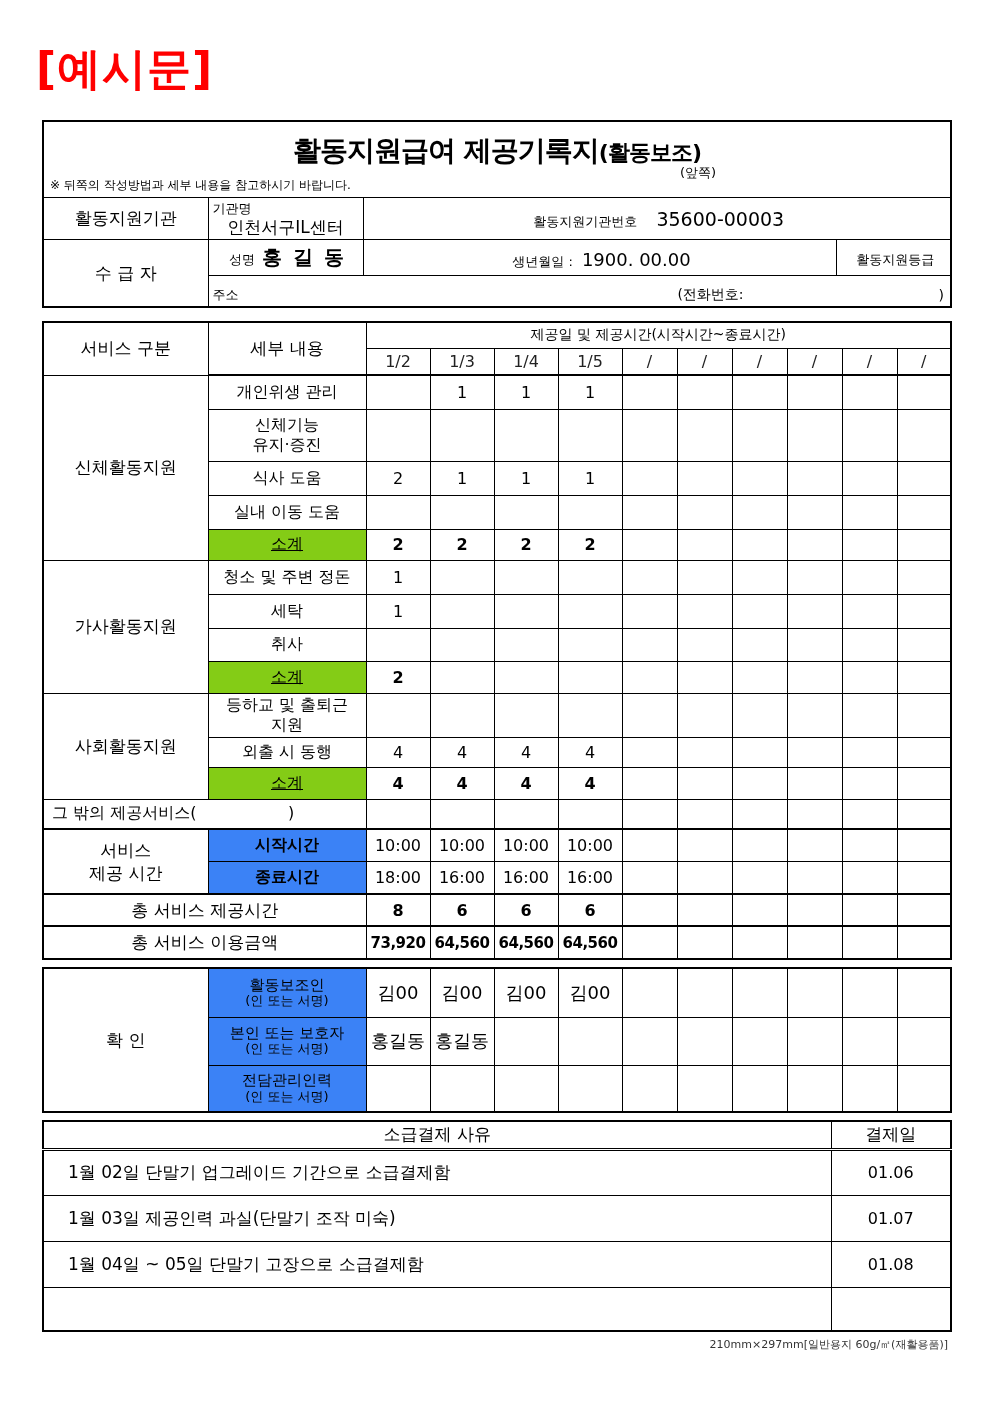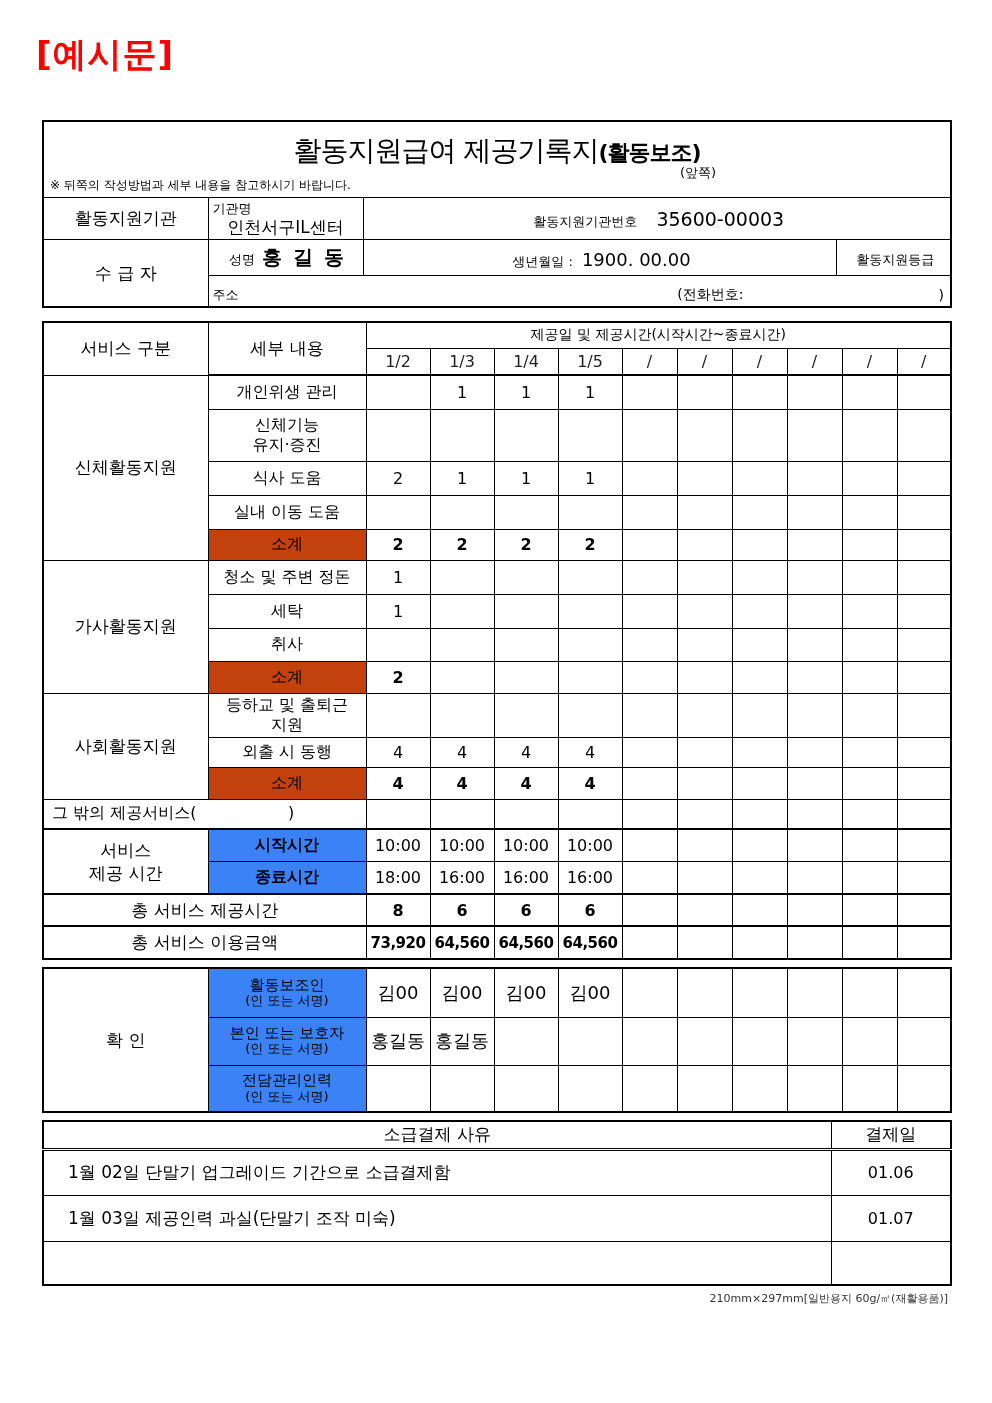--- a/index.html
+++ b/index.html
@@ -1,30 +1,30 @@
 <!DOCTYPE html>
 <html><head>
 <meta charset="utf-8">
 <style>
   html,body{margin:0;padding:0;background:#fff;}
   body{width:992px;height:1403px;position:relative;font-family:"DejaVu Sans","Liberation Sans",sans-serif;color:#000;}
-  .tag{position:absolute;left:36px;top:32px;font-size:34px;font-weight:bold;color:#ff0000;letter-spacing:1px;}
+  .tag{position:absolute;left:36px;top:40px;font-size:44px;font-weight:bold;color:#ff0000;letter-spacing:1px;}
   .doc{position:absolute;left:42px;top:120px;width:908px;}
   table{border-collapse:collapse;table-layout:fixed;width:908px;}
   .tbl{border:2px solid #000;}
   .tbl td{border:1px solid #000;padding:0;vertical-align:middle;text-align:center;overflow:hidden;}
   .gap12{height:13px;} .gap7{height:7px;}
   
   .r26{height:26px}.r27{height:27px}.r28{height:28px}.r30{height:30px}.r31{height:31px}.r32{height:32px}
   .r33{height:33px}.r34{height:34px}.r36{height:36px}.r42{height:42px}.r44{height:44px}.r46{height:46px}
   .r47{height:47px}.r48{height:48px}.r49{height:49px}.r52{height:52px}.r74{height:74px}
   
   .title-cell{vertical-align:bottom;}
   .title-line{text-align:center;padding-top:10px;}
-  .title-main{font-size:28px;font-weight:normal;letter-spacing:-1px;}
+  .title-main{font-size:28px;font-weight:bold;letter-spacing:-1px;}
   .title-suffix{font-size:22px;font-weight:bold;letter-spacing:-1px;}
   .note-line{position:relative;text-align:left;font-size:12px;padding:7px 0 3px 6px;}
   .side-label{position:absolute;left:636px;bottom:15px;font-size:13px;}
   .rowlabel{font-size:17px;}
   .mini{font-size:13px;}
   .orgname-cell{vertical-align:top;text-align:left;}
   .orgname-cell .mini{display:block;padding:1px 0 0 4px;text-align:left;}
   .orgname{display:block;text-align:center;font-weight:normal;font-size:17px;margin-top:-2px;}
   .orgno-cell{vertical-align:top;text-align:left;padding:2px 0 0 4px !important;}
   .orgno{font-size:19px;margin-left:14px;}
@@ -40,21 +40,21 @@
   
   .colhead{font-size:17px;}
   .spanhead{font-size:14px;}
   .datecell{font-size:16px;color:#222;}
   .sect{font-size:17px;}
   .detail{font-size:16px;}
   .detail2{font-size:16px;line-height:1.25;}
   .val{font-size:16px;}
   .valb{font-size:16px;font-weight:bold;}
   .amt{font-size:15px;font-weight:bold;letter-spacing:-0.5px;}
-  .gray{background:#c2410c;}
+  .gray{background:#84cc16;text-decoration:underline;}
   .dgray{background:#3b82f6;}
   .timelabel{font-size:16px;font-weight:bold;}
   .other-cell{text-align:left !important;padding-left:8px !important;font-size:16px;white-space:pre;}
   .totlabel{font-size:17px;}
   .bt2{border-top:2px solid #000 !important;}
   
   .conf-label-l1{display:block;font-size:15px;line-height:1.15;}
   .conf-label-l2{display:block;font-size:13px;line-height:1.1;}
   .cval{font-size:18px;font-weight:normal;}
   
@@ -487,20 +487,24 @@
       <td class="retro-head">결제일</td>
     </tr>
     <tr class="r46">
       <td class="reason-cell">1월 02일 단말기 업그레이드 기간으로 소급결제함</td>
       <td class="rdate-cell">01.06</td>
     </tr>
     <tr class="r46">
       <td class="reason-cell">1월 03일 제공인력 과실(단말기 조작 미숙)</td>
       <td class="rdate-cell">01.07</td>
     </tr>
+    <tr class="r46">
+      <td class="reason-cell">1월 04일 ~ 05일 단말기 고장으로 소급결제함</td>
+      <td class="rdate-cell">01.08</td>
+    </tr>
     <tr class="r44">
       <td class="reason-cell"></td>
       <td class="rdate-cell"></td>
     </tr>
   </tbody>
     </table>
 
   <div class="footer">210mm×297mm[일반용지 60g/㎡(재활용품)]</div>
 </div>
 

